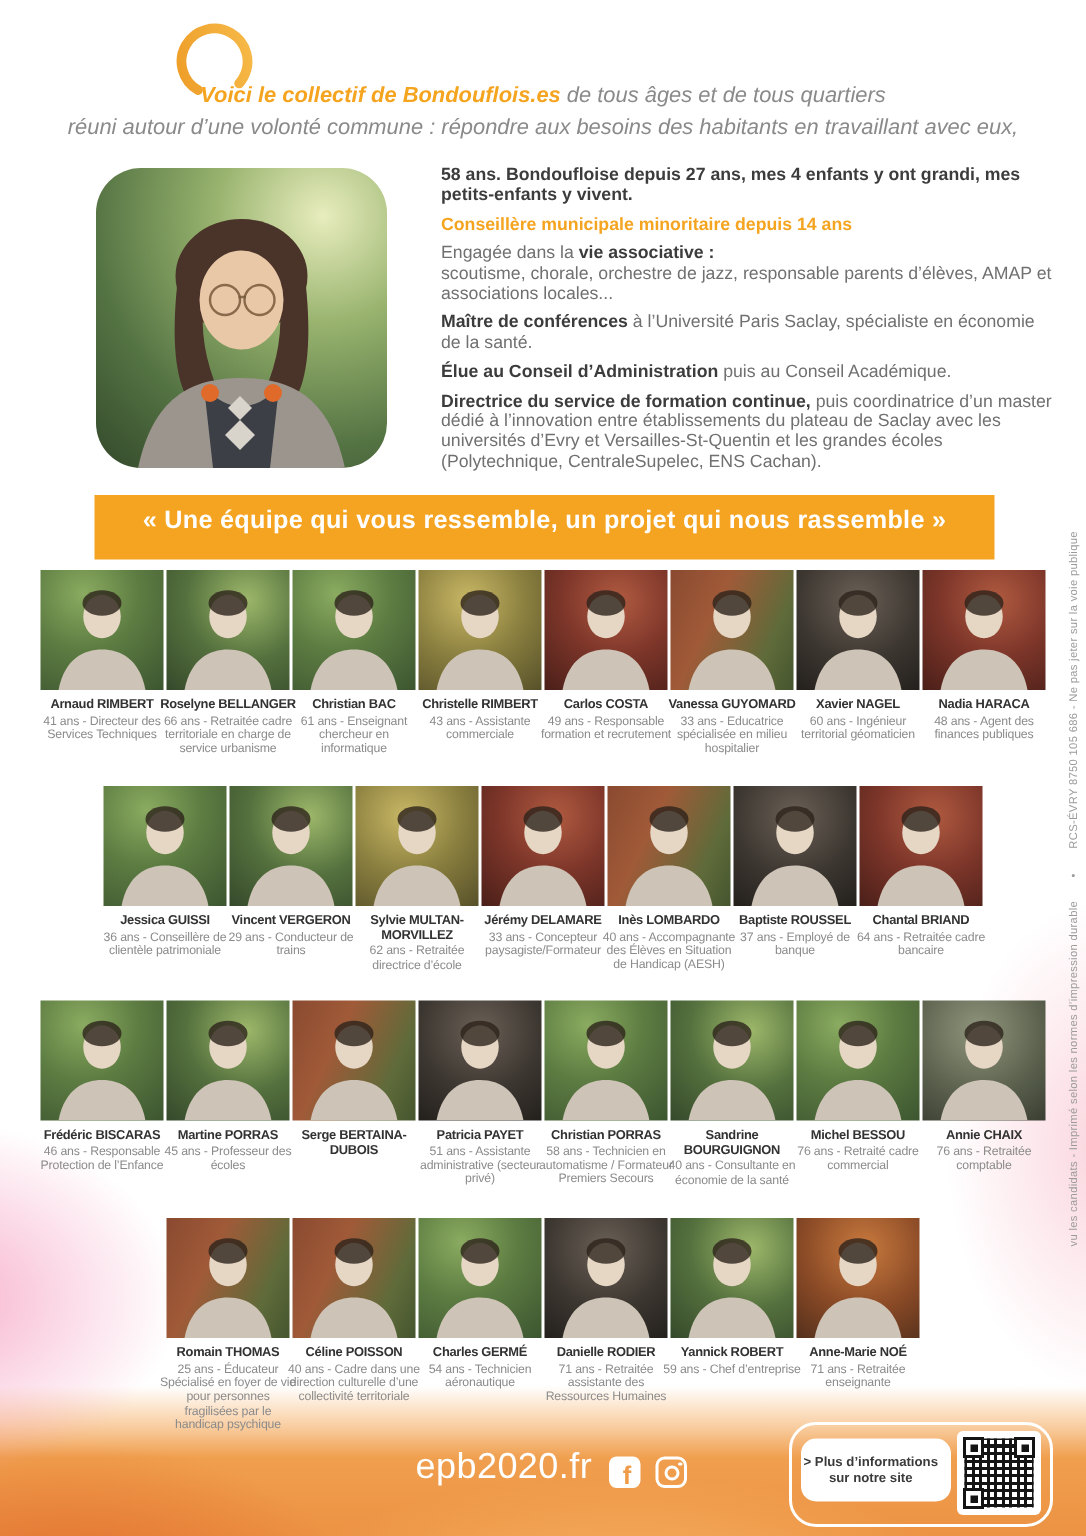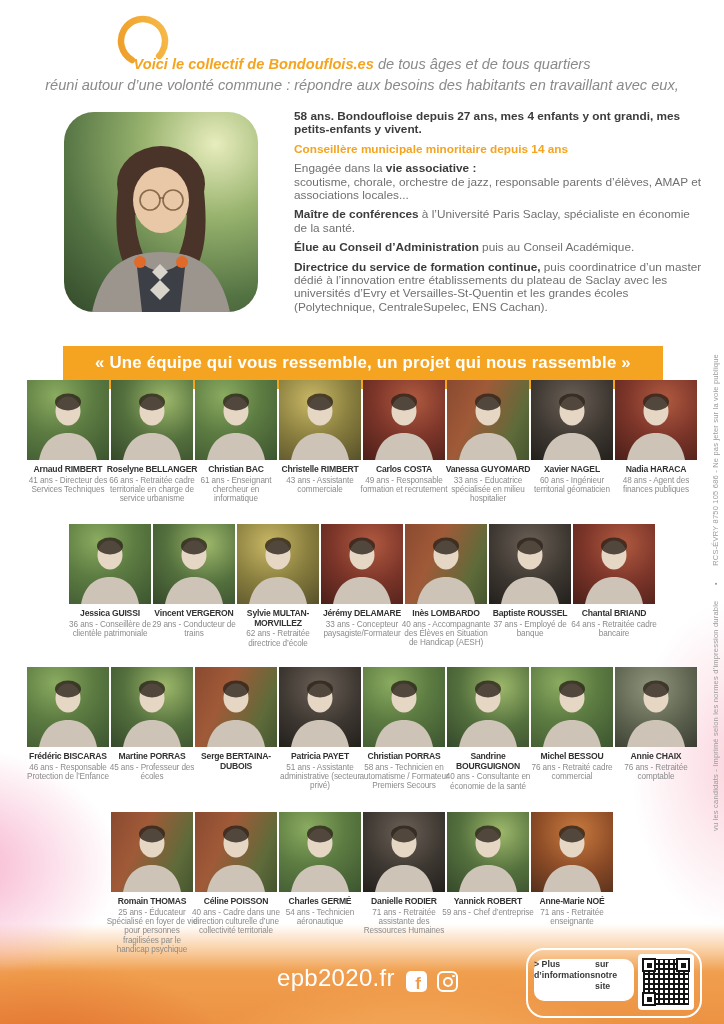--- a/index.html
+++ b/index.html
@@ -21,21 +21,21 @@
   .intro .lead{font-weight:bold;color:#f5a41f;}
   
   .leader-photo{position:absolute;left:64px;top:112px;width:194px;height:200px;border-radius:30px;overflow:hidden;
     background:radial-gradient(circle at 78% 16%, #e8edbe 0%, #98b36e 32%, #547343 68%, #33492b 100%);}
   .bio{position:absolute;left:278px;top:110px;width:424px;font-size:11.8px;line-height:13.4px;color:#707070;}
   .bio p{margin:0 0 6px 16px;}
   .bio .b{font-weight:bold;color:#3c3c3c;}
   .bio .orange{font-weight:bold;color:#f5a41f;}
   
   .banner{position:absolute;left:63px;top:330px;width:600px;height:43px;background:#f5a422;
-    color:#ffffff;font-weight:bold;font-size:16.8px;line-height:33px;text-align:center;letter-spacing:.2px;margin-top:16px;}
+    color:#ffffff;font-weight:bold;font-size:16.8px;line-height:33px;text-align:center;letter-spacing:.2px;}
   
   .crow{position:absolute;left:0;width:724px;display:flex;justify-content:center;gap:2px;}
   .card{width:82px;flex:0 0 82px;text-align:center;}
   .photo{width:82px;height:80px;position:relative;overflow:hidden;}
   .photo svg{position:absolute;left:0;top:0;width:82px;height:80px;}
   .cname{margin:5px -5px 0;font-size:8.6px;font-weight:bold;color:#323232;line-height:9.6px;letter-spacing:-.2px;}
   .cdesc{margin:1px -5px 0;font-size:8.2px;color:#8b8b8b;line-height:9.4px;letter-spacing:-.1px;}
   .bg-green{background:radial-gradient(circle at 35% 20%, #8aab60 0%, #5d7c42 45%, #3c5530 100%);}
   .bg-green2{background:radial-gradient(circle at 65% 25%, #9db86a 0%, #55713e 50%, #35492b 100%);}
   .bg-yellow{background:radial-gradient(circle at 40% 25%, #c8b765 0%, #8a7f3f 50%, #57512a 100%);}
@@ -53,21 +53,21 @@
   .site{position:absolute;left:277px;top:964px;font-size:24px;font-weight:normal;color:#ffffff;letter-spacing:.3px;}
   .fb{position:absolute;left:406px;top:971px;width:21px;height:21px;background:#ffffff;border-radius:5px;
     overflow:hidden;text-align:center;}
   .fb .f{font-size:17px;font-weight:bold;color:#ef9b48;line-height:25px;display:block;margin-left:3px;}
   .ig{position:absolute;left:437px;top:971px;width:17px;height:17px;border:2px solid #fff;border-radius:6px;}
   .ig .lens{position:absolute;left:3.5px;top:3.5px;width:6px;height:6px;border:2px solid #fff;border-radius:50%;}
   .ig .dot{position:absolute;right:1.5px;top:1.5px;width:2.5px;height:2.5px;background:#fff;border-radius:50%;}
   .infobox-outline{position:absolute;left:526px;top:948px;width:172px;height:66px;
     border:2px solid #ffffff;border-radius:18px;}
   .infobox{position:absolute;left:6px;top:9px;width:100px;height:42px;background:#ffffff;border-radius:10px;
-    display:flex;flex-direction:row;justify-content:center;text-align:left;padding-right:7px;box-sizing:border-box;
+    display:flex;flex-direction:column;justify-content:center;text-align:center;padding-right:7px;box-sizing:border-box;
     font-size:8.8px;font-weight:bold;color:#3a3a3a;line-height:11px;}
   .qr{position:absolute;left:110px;top:4px;width:56px;height:56px;background:#ffffff;border-radius:4px;}
   .qr-grid{position:absolute;left:5px;top:5px;right:5px;bottom:5px;
     background-image:
       repeating-linear-gradient(90deg,#141414 0 2px,transparent 2px 5px),
       repeating-linear-gradient(0deg,#141414 0 2px,transparent 2px 5px);}
   .fp{position:absolute;width:10px;height:10px;border:2.5px solid #141414;background:#fff;}
   .fp::after{content:"";position:absolute;left:2.5px;top:2.5px;width:5px;height:5px;background:#141414;}
   .fp1{left:4px;top:4px;} .fp2{right:4px;top:4px;} .fp3{left:4px;bottom:4px;}
 </style>

